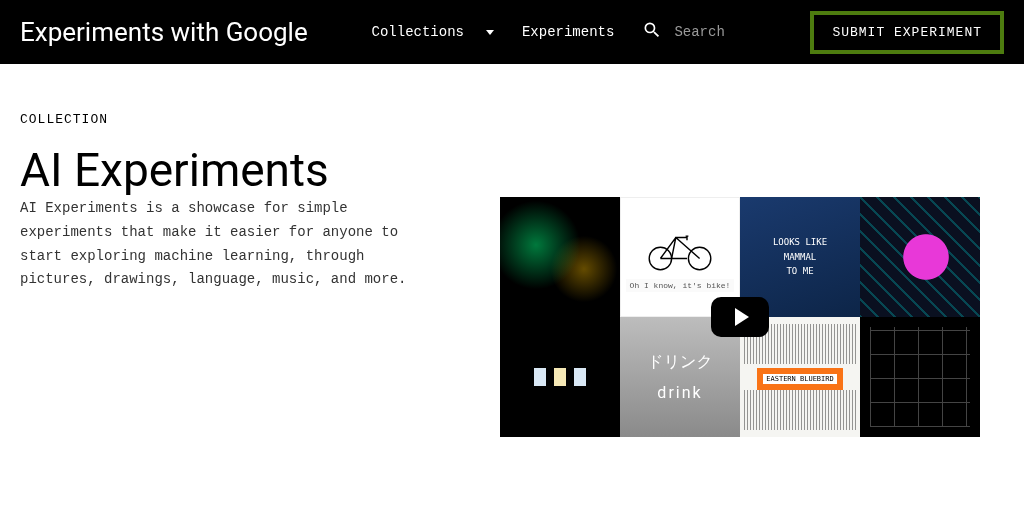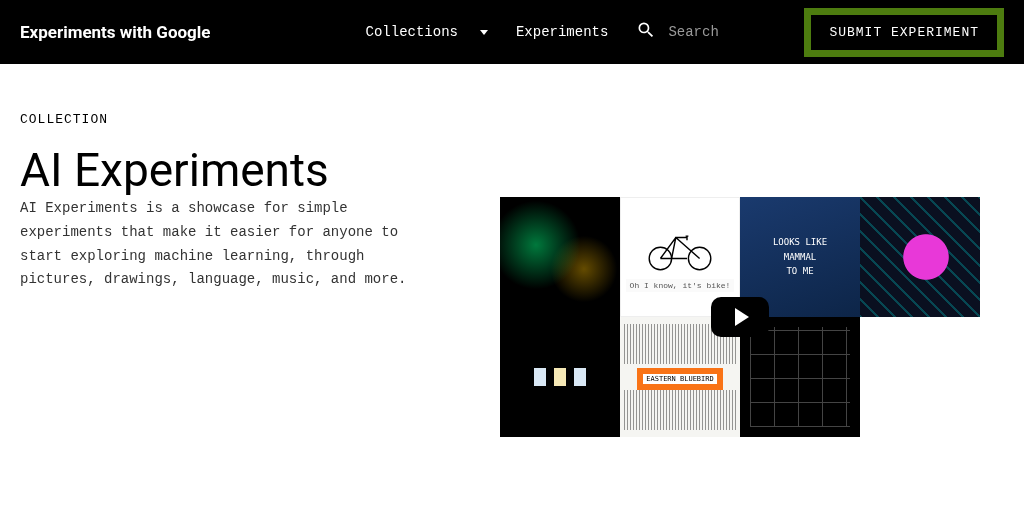--- a/index.html
+++ b/index.html
@@ -13,22 +13,22 @@
     }
     .header {
       background: #000;
       height: 64px;
       display: flex;
       align-items: center;
       padding: 0 20px;
       color: #fff;
     }
     .logo {
-      font-size: 17px;
-      font-weight: 700;
+      font-size: 26px;
+      font-weight: 400;
       margin-right: auto;
     }
     .nav {
       display: flex;
       align-items: center;
       gap: 28px;
       font-family: "Courier New", monospace;
       font-size: 14px;
     }
     .nav-item {
@@ -60,21 +60,21 @@
       color: #999;
       font-family: "Courier New", monospace;
       font-size: 14px;
       outline: none;
       width: 90px;
     }
     .search-input::placeholder {
       color: #999;
     }
     .submit-btn {
-      border: 7px solid #4d7c0f;
+      border: 4px solid #4d7c0f;
       padding: 10px 18px;
       font-family: "Courier New", monospace;
       font-size: 13px;
       letter-spacing: 1px;
       cursor: pointer;
       margin-left: 18px;
     }
     .content {
       padding: 48px 20px 20px 20px;
       max-width: 1024px;
@@ -214,20 +214,24 @@
         <div>TO ME</div>
       </div>
       <div class="tile t4"></div>
       <div class="tile t5">
         <div class="t5-blocks">
           <div class="t5-block"></div>
           <div class="t5-block y"></div>
           <div class="t5-block"></div>
         </div>
       </div>
+      <div class="tile t6">
+        <div class="t6-jp">ドリンク</div>
+        <div class="t6-en">drink</div>
+      </div>
       <div class="tile t7">
         <div class="t7-wave"></div>
         <div class="t7-label">EASTERN BLUEBIRD</div>
         <div class="t7-wave"></div>
       </div>
       <div class="tile t8"></div>
       <div class="play-button">
         <div class="play-triangle"></div>
       </div>
     </div>

